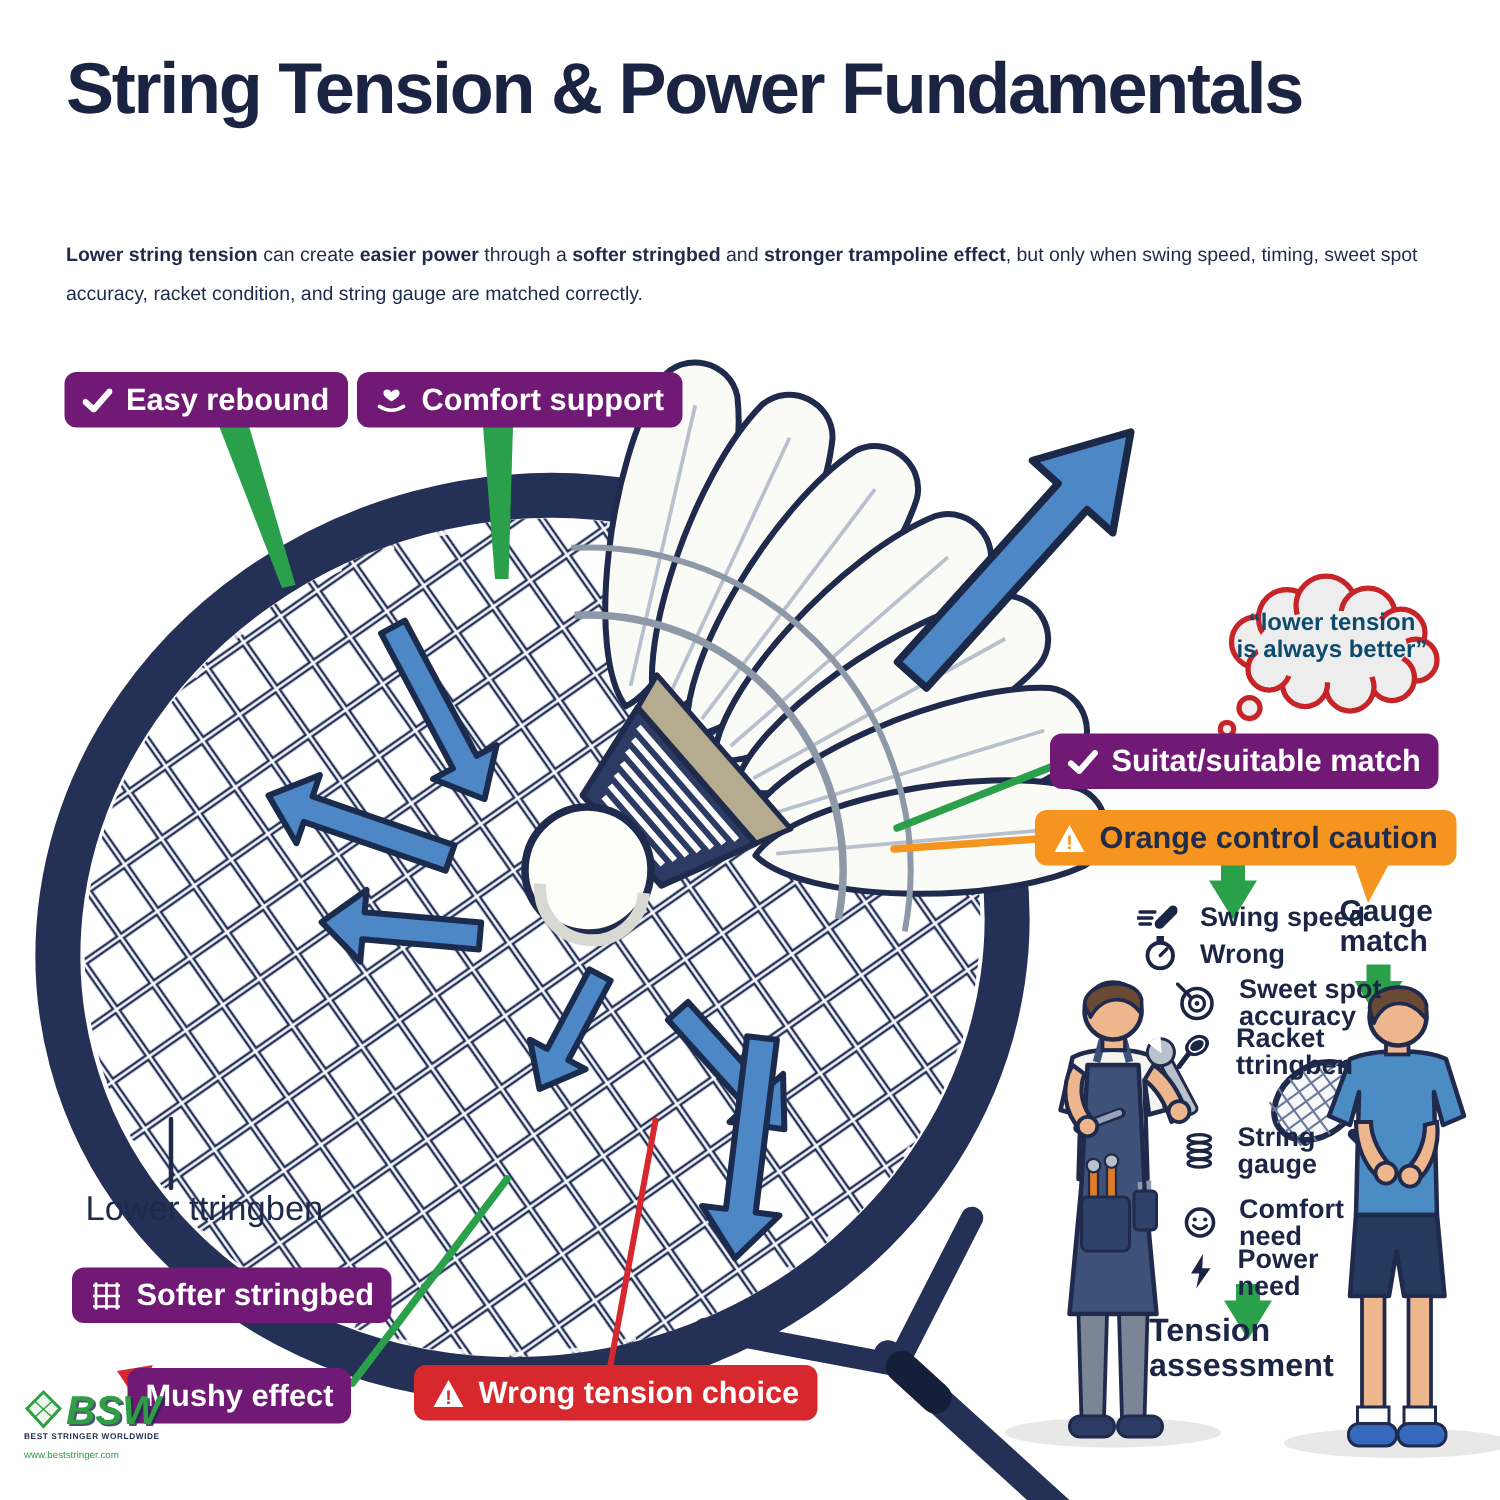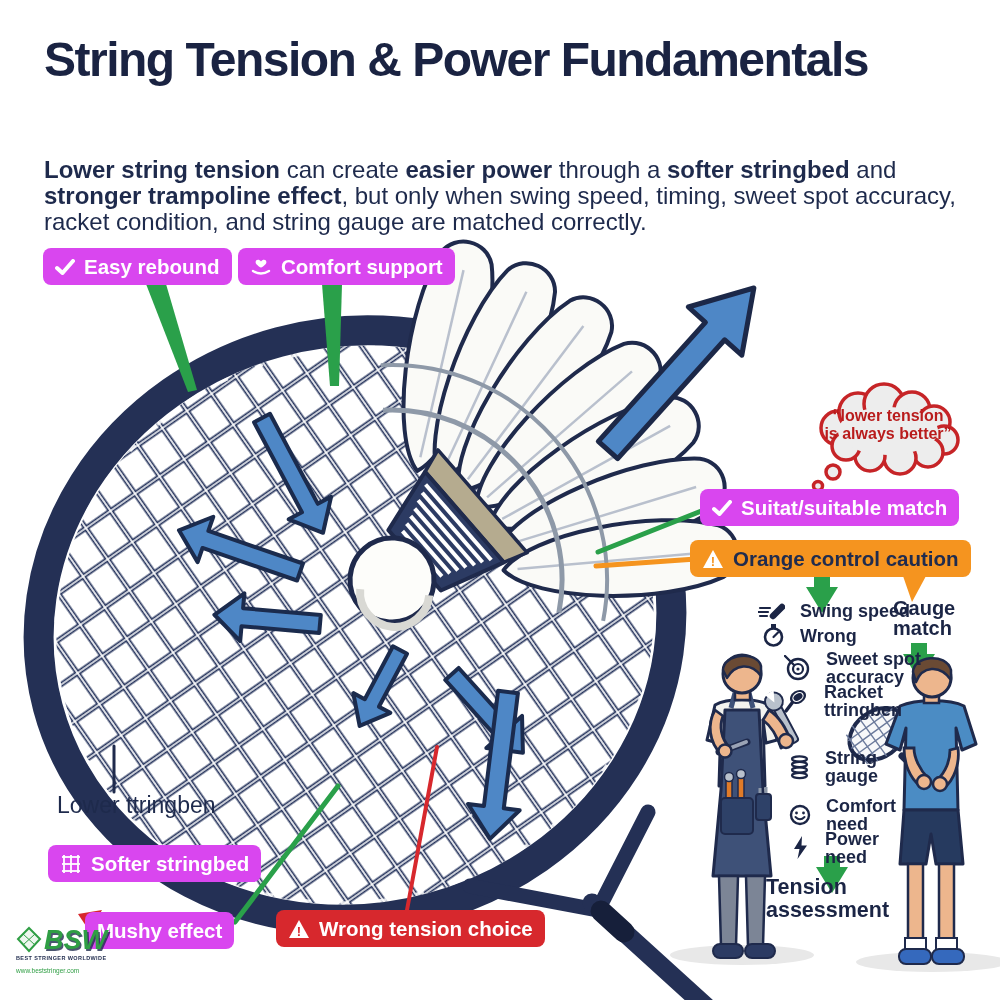--- a/index.html
+++ b/index.html
@@ -2,31 +2,31 @@
 <html><head>
 <meta charset="utf-8">
 <style>
   html,body{margin:0;padding:0;background:#fff;}
   #canvas{position:relative;width:1000px;height:1000px;background:#fff;overflow:hidden;
           font-family:"Liberation Sans",sans-serif;color:#1b2545;}
   #art{position:absolute;left:0;top:0;width:1000px;height:1000px;}
   .abs{position:absolute;}
   h1.title{margin:0;font-size:48px;font-weight:bold;letter-spacing:-1.5px;color:#1a2342;line-height:1;}
   h2.subtitle{margin:0;font-size:28px;font-weight:bold;letter-spacing:-0.5px;color:#1a2342;line-height:1;}
-  p.intro{margin:0;font-size:24px;line-height:26px;color:#1e2a4c;width:925px;}
+  p.intro{margin:0;font-size:13px;line-height:26px;color:#1e2a4c;width:925px;}
   p.intro .b{font-weight:bold;}
   .lbl{position:absolute;display:flex;align-items:center;gap:9px;border-radius:8px;height:37px;
        padding:0 12px;color:#fff;font-weight:bold;font-size:20.5px;white-space:nowrap;box-sizing:border-box;}
-  .lbl.green{background:#d946ef;justify-content:center;}
+  .lbl.green{background:#701a75;justify-content:center;}
   .lbl.orange{background:#f5941f;color:#202c4e;}
   .lbl.red{background:#d7282d;}
   .chk{position:absolute;display:flex;align-items:center;gap:15px;color:#1b2545;font-weight:bold;
        font-size:18px;line-height:18px;white-space:pre-line;}
   .plainlbl{position:absolute;font-size:23px;color:#1e2a4c;}
-  .bubbletext{position:absolute;left:813px;top:407px;width:150px;text-align:center;color:#b91c1c;
+  .bubbletext{position:absolute;left:813px;top:407px;width:150px;text-align:center;color:#0c4a6e;
        font-weight:bold;font-size:16px;line-height:18px;white-space:pre-line;}
   .bigword{position:absolute;font-weight:bold;color:#1b2545;white-space:pre-line;}
   #gaugematch{left:893px;top:598px;font-size:20px;line-height:20px;}
   #tension{left:766px;top:876px;width:135px;text-align:left;font-size:21.5px;line-height:22.5px;}
   #logo{position:absolute;left:16px;top:926px;width:120px;}
   #logo .row{display:flex;align-items:center;gap:2px;}
   #logo .bsw{font-size:27px;font-weight:bold;font-style:italic;color:#2f9e44;
        text-shadow:1.5px 1.5px 0 rgba(30,42,76,.8);line-height:1;}
   #logo .tag{font-size:5.5px;font-weight:bold;color:#1e2a4c;letter-spacing:.4px;margin-top:1px;}
   #logo .url{font-size:6.5px;color:#2f9e44;margin-top:6px;}

